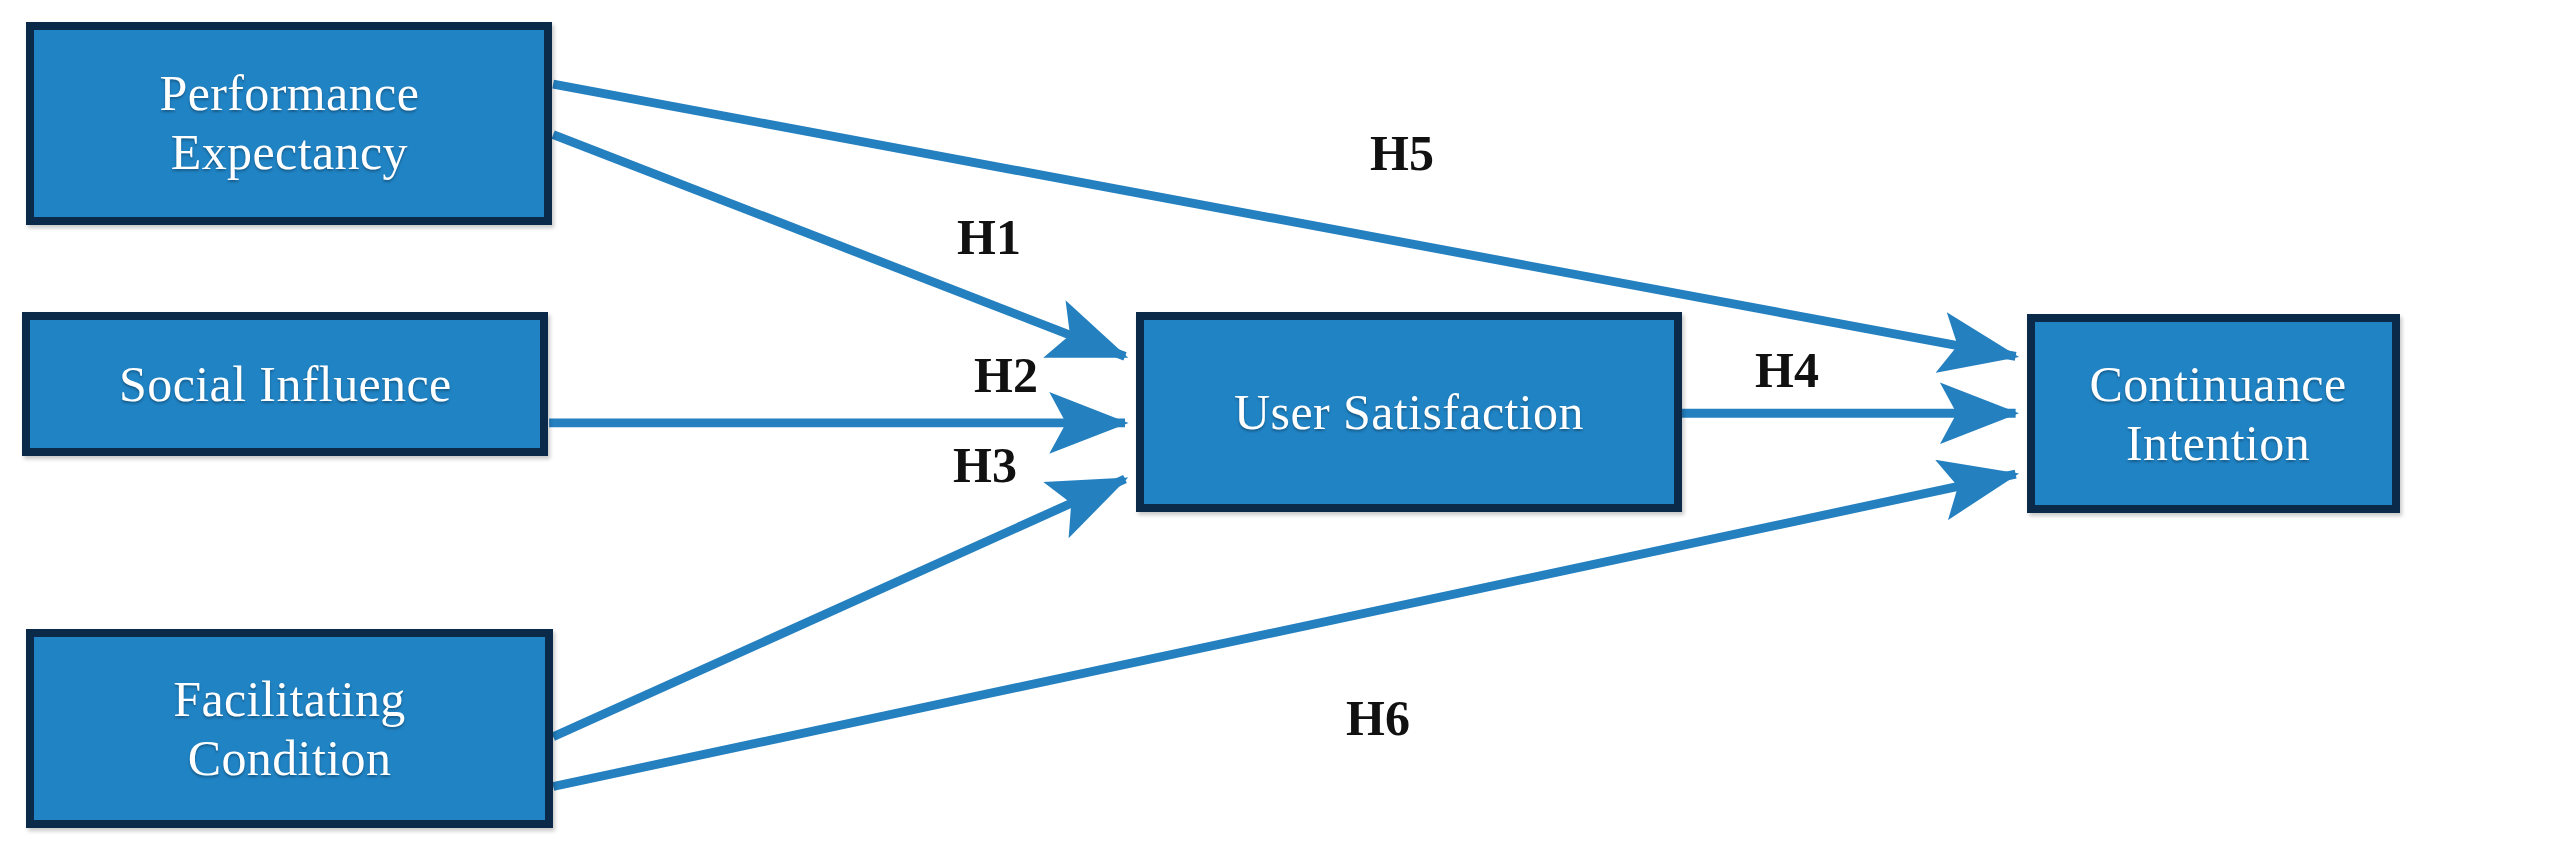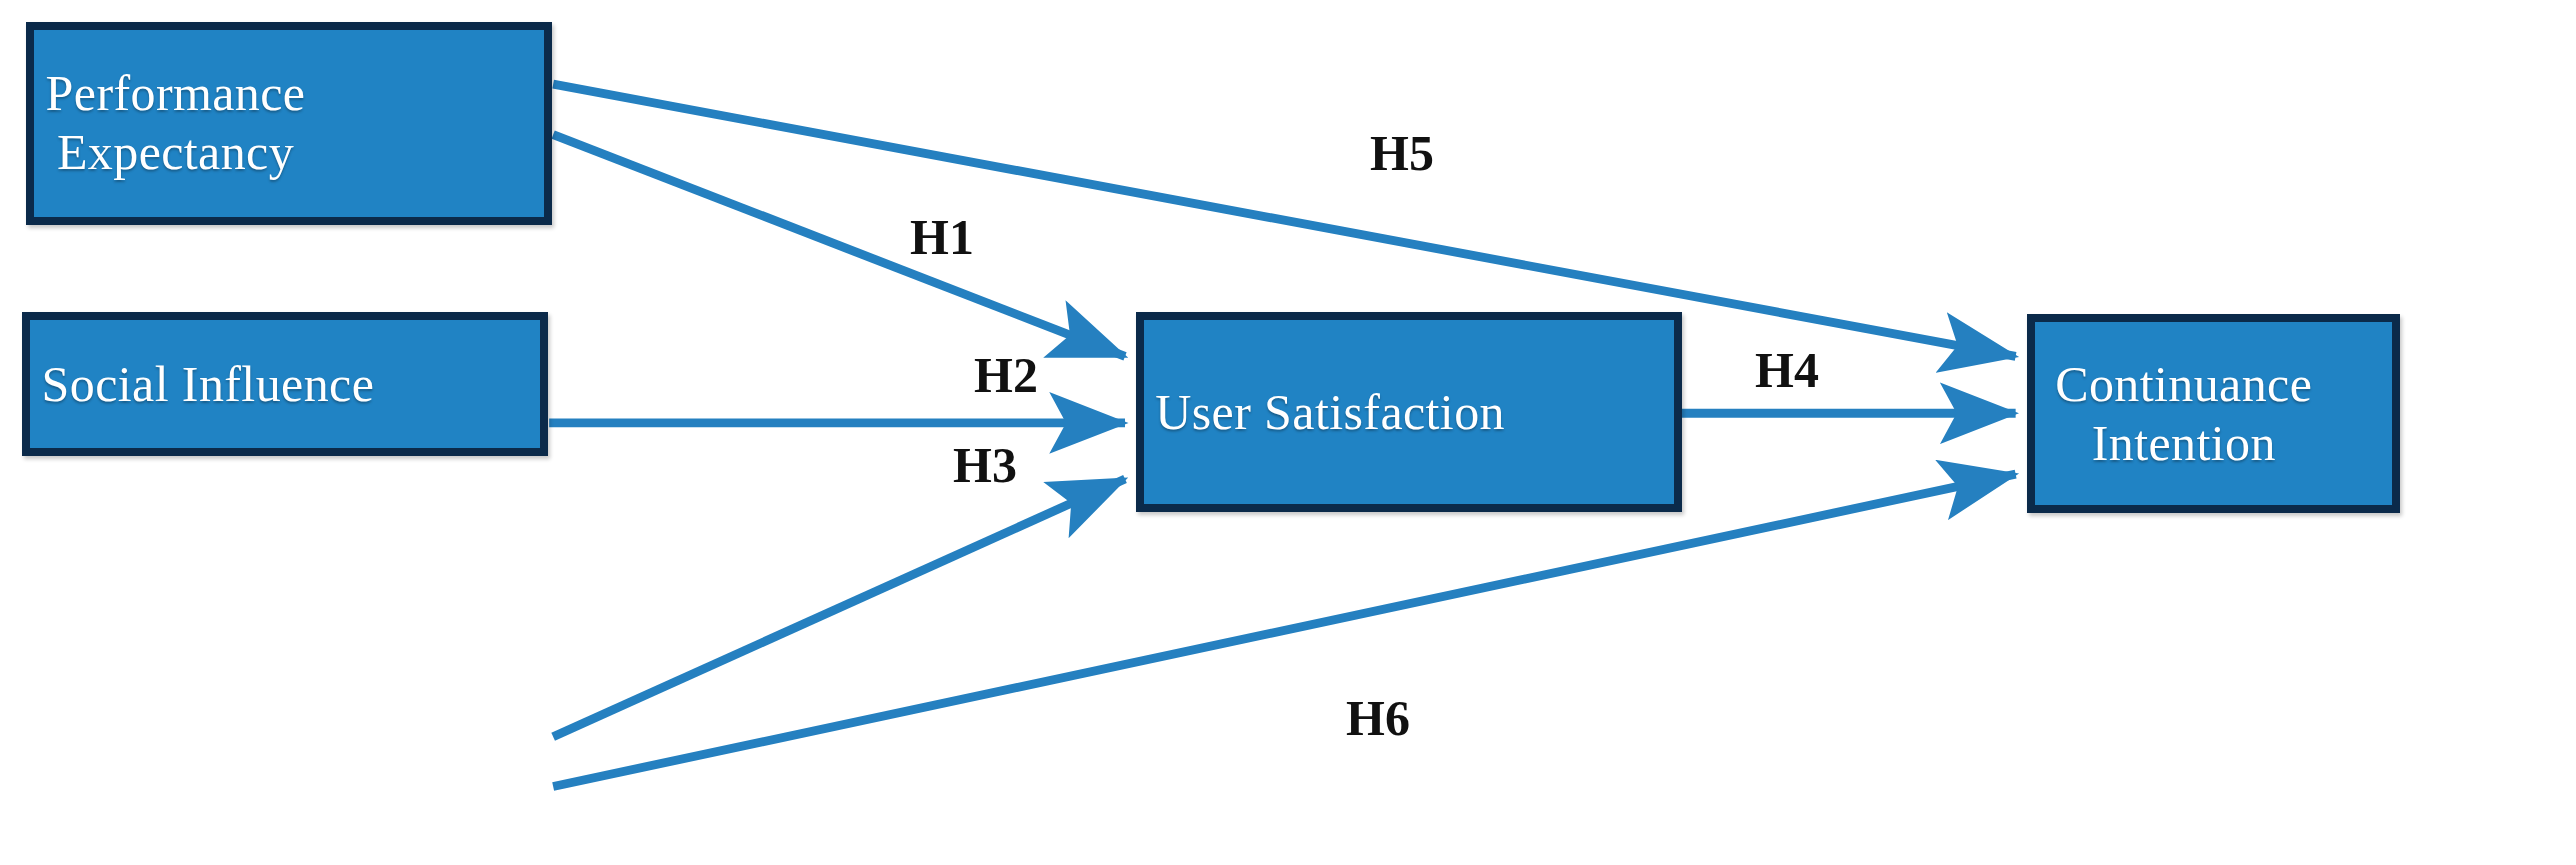--- a/index.html
+++ b/index.html
@@ -26,21 +26,21 @@
     height: 865px;
     pointer-events: none;
   }
   .node {
     position: absolute;
     box-sizing: border-box;
     background: #2083C4;
     border: 8.8px solid #0B2A4A;
     display: flex;
     align-items: center;
-    justify-content: flex-start;
+    justify-content: center;
     text-align: center;
     color: #ffffff;
     font-family: "Liberation Serif", "DejaVu Serif", serif;
     font-size: 50px;
     line-height: 1.18;
     letter-spacing: 0.4px;
     text-shadow: 0 1.6px 2.4px rgba(0,0,0,0.30);
     box-shadow: 2.4px 3.2px 4px rgba(0,0,0,0.22);
     z-index: 3;
   }
@@ -61,21 +61,21 @@
   }
 
   
   #node-performance-expectancy { left: 26.4px;   top: 21.6px;  width: 526px; height: 203px; }
   #node-social-influence      { left: 22.4px;   top: 312px; width: 526px; height: 144px; }
   #node-facilitating-condition{ left: 26px;   top: 629px; width: 527px; height: 199px; }
   #node-user-satisfaction     { left: 1136px; top: 312px; width: 546px; height: 200px; }
   #node-continuance-intention { left: 2027px; top: 314px; width: 373px; height: 199px; padding-left: 9px; }
 
   
-  #hyp-h1 { left: 910px; top: 212px; }
+  #hyp-h1 { left: 957px; top: 212px; }
   #hyp-h2 { left: 974px; top: 341px; margin-top: 9px; }
   #hyp-h3 { left: 953px; top: 440px; }
   #hyp-h4 { left: 1755px; top: 345px; }
   #hyp-h5 { left: 1370px; top: 128px; }
   #hyp-h6 { left: 1346px; top: 693px; }
 </style>
 </head>
 <body>
 
 <div id="canvas">
@@ -102,20 +102,24 @@
 
   <div class="node" id="node-performance-expectancy">
     <span class="node-label">Performance
 Expectancy</span>
   </div>
 
   <div class="node" id="node-social-influence">
     <span class="node-label">Social Influence</span>
   </div>
 
+  <div class="node" id="node-facilitating-condition">
+    <span class="node-label">Facilitating
+Condition</span>
+  </div>
 
   <div class="node" id="node-user-satisfaction">
     <span class="node-label">User Satisfaction</span>
   </div>
 
   <div class="node" id="node-continuance-intention">
     <span class="node-label">Continuance
 Intention</span>
   </div>
 

